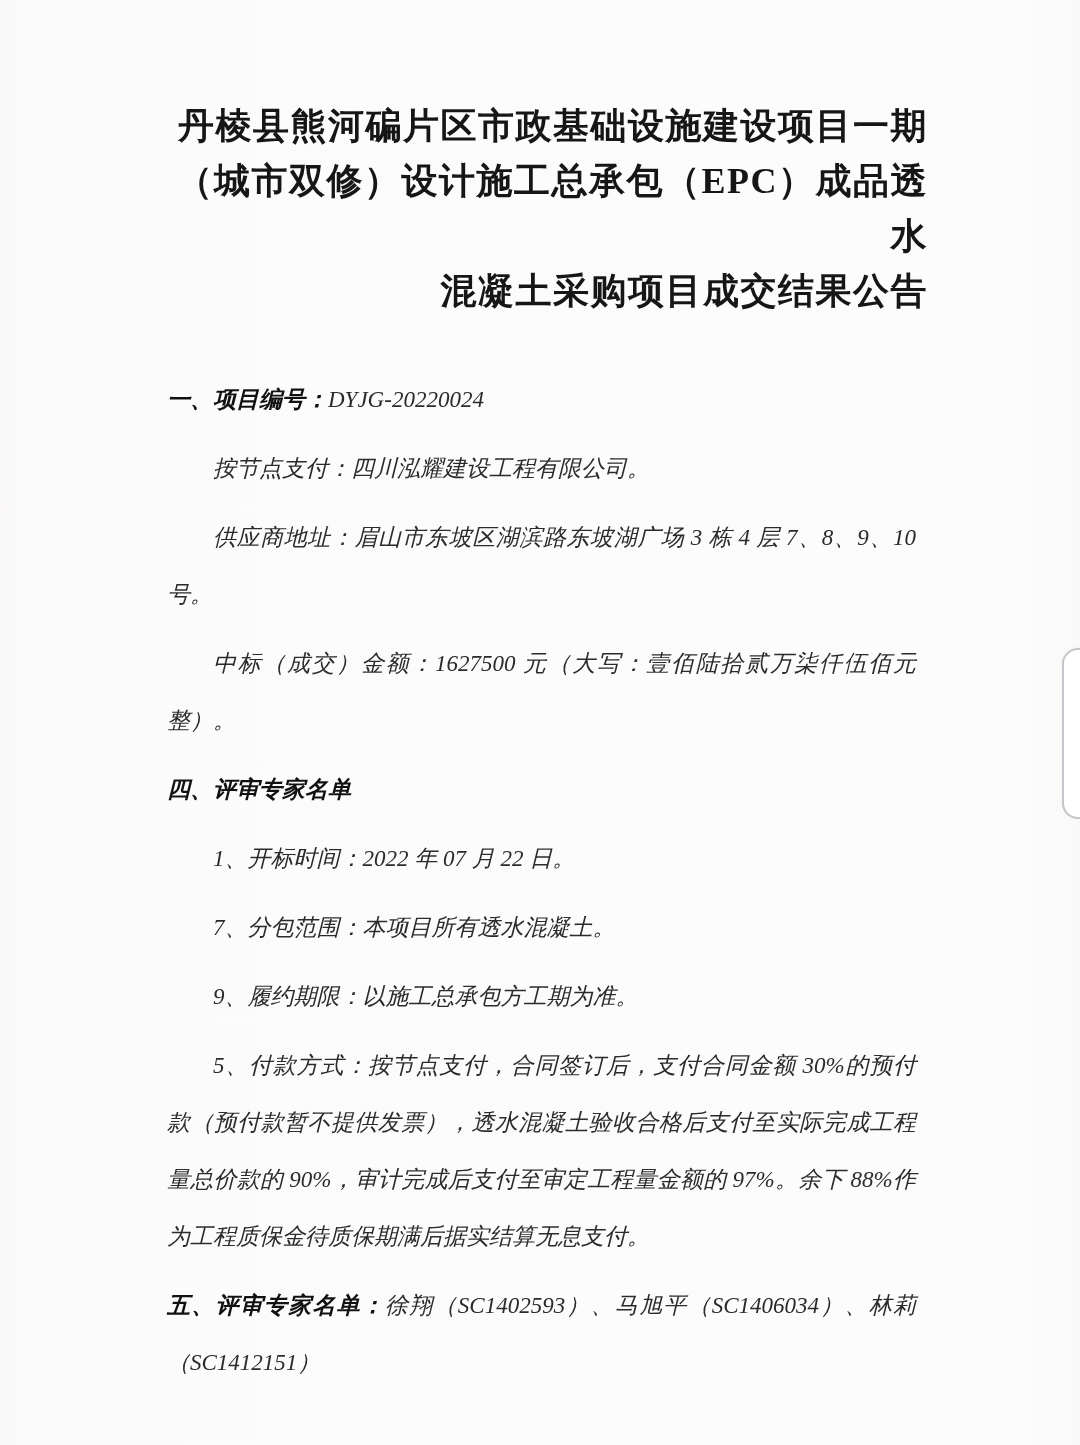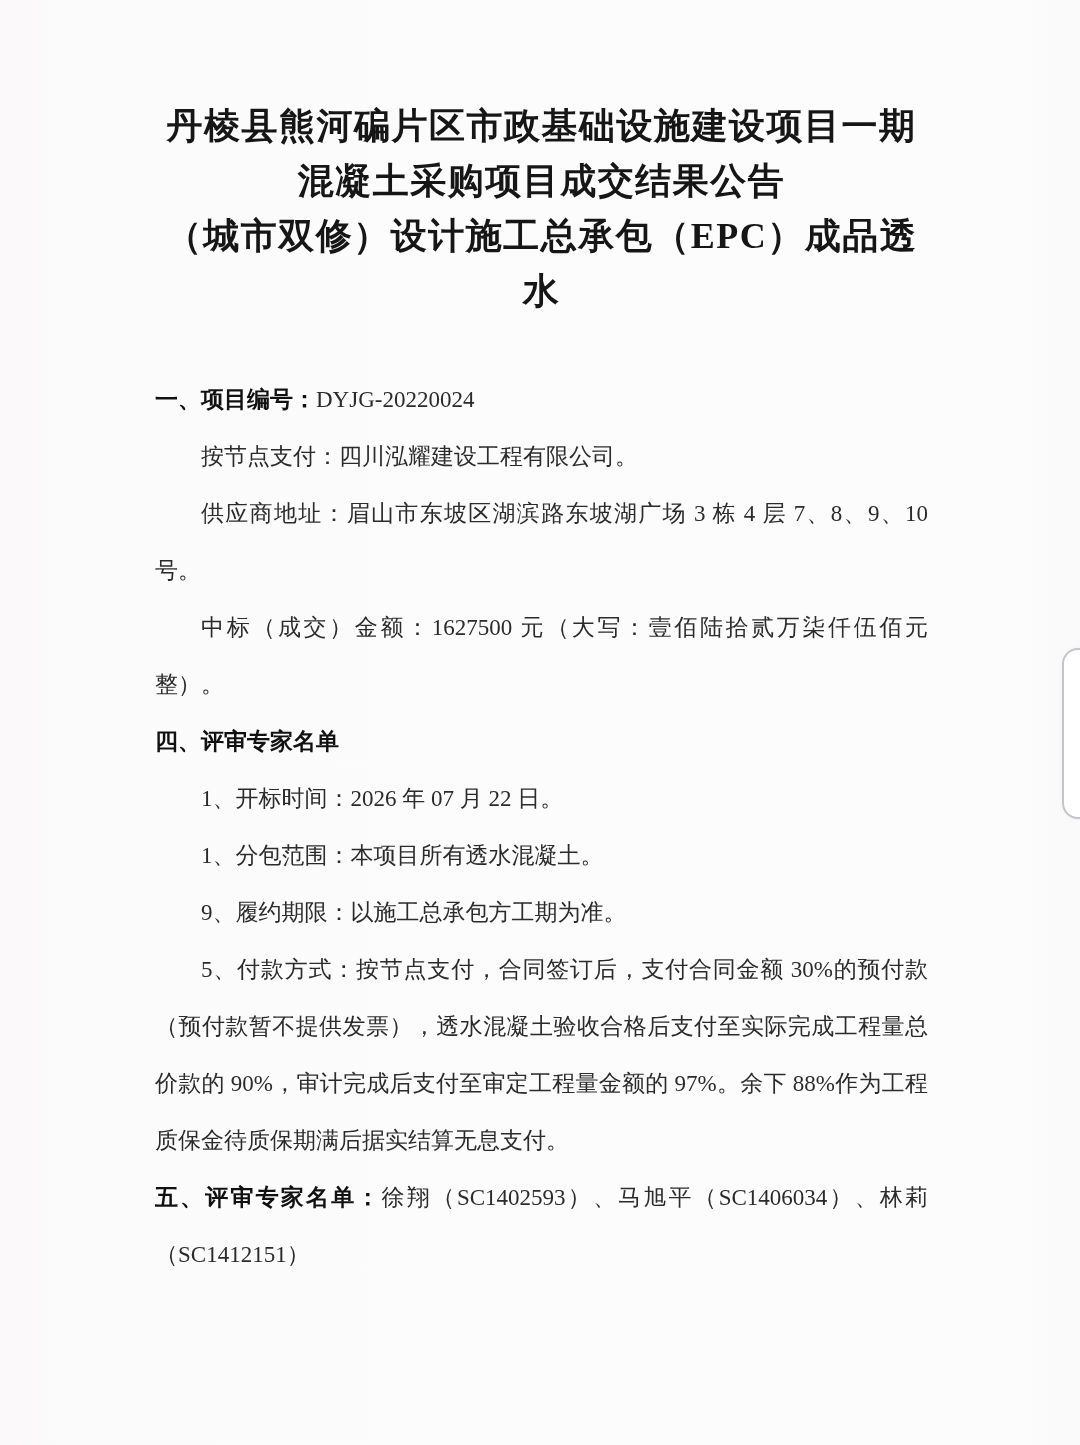--- a/index.html
+++ b/index.html
@@ -22,35 +22,36 @@
     padding: 99px 152px 0 155px;
     background: linear-gradient(90deg, #faf8f8 0%, #fcfbfb 6%, #fdfcfc 94%, #faf9fa 100%);
   }
   .title {
     margin: 0;
     font-family: "Liberation Serif", "DejaVu Serif", serif;
     font-weight: 700;
     font-size: 36px;
     line-height: 55px;
     color: #161616;
-    text-align: center;
+    text-align: right;
     letter-spacing: 1.5px;
   }
   .title .tline {
     display: block;
   }
   .content {
     margin-top: 52px;
     font-size: 23px;
     line-height: 57px;
     color: #2b2b2b;
     text-align: justify;
   }
   .para {
-    margin: 0;
+    margin: 12px;
+    font-style: italic;
   }
   .para.indent {
     text-indent: 2em;
   }
   .lbl {
     font-family: "Liberation Sans", "DejaVu Sans", sans-serif;
     font-weight: 700;
     color: #111111;
   }
   .float-widget {
@@ -65,42 +66,42 @@
     box-shadow: 0 0 4px rgba(0,0,0,0.04);
   }
 </style>
 </head>
 <body>
 
 <div class="page">
 
   <h1 class="title">
     <span class="tline">丹棱县熊河碥片区市政基础设施建设项目一期</span>
+    <span class="tline">（城市双修）设计施工总承包（EPC）成品透水</span>
     <span class="tline">混凝土采购项目成交结果公告</span>
-    <span class="tline">（城市双修）设计施工总承包（EPC）成品透水</span>
   </h1>
 
   <div class="content">
 
     <p class="para"><span class="lbl">一、项目编号：</span><span>DYJG-20220024</span></p>
 
 
 
     <p class="para indent"><span class="lbl"></span><span>按节点支付：四川泓耀建设工程有限公司。</span></p>
 
     <p class="para indent"><span class="lbl"></span><span>供应商地址：眉山市东坡区湖滨路东坡湖广场 3 栋 4 层 7、8、9、10 号。</span></p>
 
     <p class="para indent"><span class="lbl"></span><span>中标（成交）金额：1627500 元（大写：壹佰陆拾贰万柒仟伍佰元整）。</span></p>
 
     <p class="para"><span class="lbl">四、评审专家名单</span><span></span></p>
 
-    <p class="para indent"><span class="lbl"></span><span>1、开标时间：2026 年 07 月 22 日。</span></p>
+    <p class="para indent"><span class="lbl"></span><span>1、开标时间：2022 年 07 月 22 日。</span></p>
 
 
-    <p class="para indent"><span class="lbl"></span><span>1、分包范围：本项目所有透水混凝土。</span></p>
+    <p class="para indent"><span class="lbl"></span><span>7、分包范围：本项目所有透水混凝土。</span></p>
 
     <p class="para indent"><span class="lbl"></span><span>9、履约期限：以施工总承包方工期为准。</span></p>
 
     <p class="para indent"><span class="lbl"></span><span>5、付款方式：按节点支付，合同签订后，支付合同金额 30%的预付款（预付款暂不提供发票），透水混凝土验收合格后支付至实际完成工程量总价款的 90%，审计完成后支付至审定工程量金额的 97%。余下 88%作为工程质保金待质保期满后据实结算无息支付。</span></p>
 
     <p class="para"><span class="lbl">五、评审专家名单：</span><span>徐翔（SC1402593）、马旭平（SC1406034）、林莉（SC1412151）</span></p>
 
   </div>
 
   <div class="float-widget"></div>

